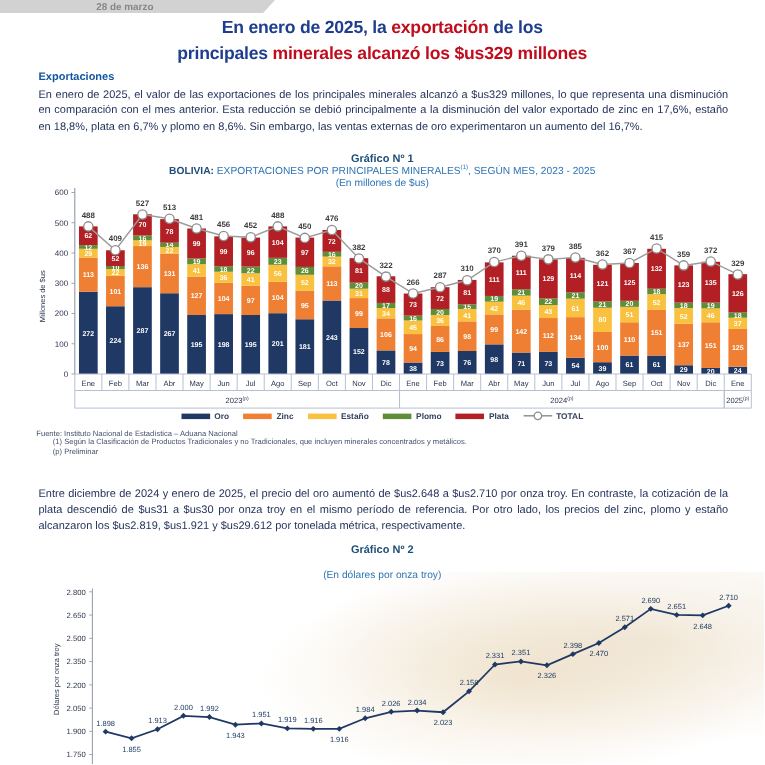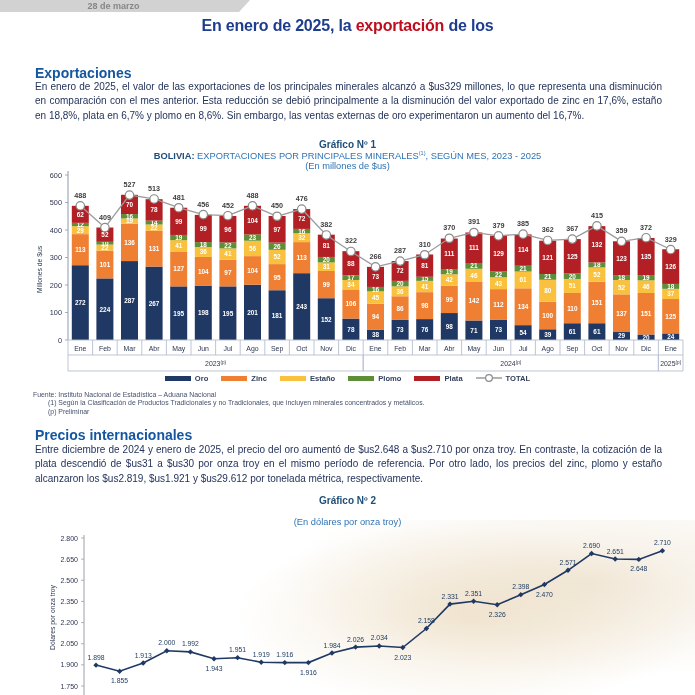--- a/index.html
+++ b/index.html
@@ -5,21 +5,21 @@
   html,body{margin:0;padding:0;background:#fff;}
   *{box-sizing:border-box;}
   .page{position:relative;width:695px;height:695px;background:#fff;overflow:hidden;
         font-family:"Liberation Sans",sans-serif;padding-left:47px;}
   .ribbon{position:absolute;top:0;left:0;width:250px;height:12px;background:#d2d2d2;
           clip-path:polygon(0 0,100% 0,calc(100% - 11px) 100%,0 100%);
           color:#878787;font-weight:700;font-size:9px;line-height:12px;text-align:center;padding-right:23px;}
   .main-title{position:absolute;top:14px;left:20px;right:20px;text-align:center;
               font-size:16px;font-weight:700;line-height:23.5px;letter-spacing:-0.2px;}
   .blue{color:#1e3d8f;} .red{color:#c00d1d;}
-  .sec-h{position:absolute;left:35px;font-size:14px;font-weight:700;color:#1457a0;}
+  .sec-h{position:absolute;left:35px;font-size:10px;font-weight:700;color:#1457a0;}
   .body-p{position:absolute;left:35px;width:627px;font-size:10px;line-height:14.4px;
           color:#24335c;text-align:justify;}
   .c-title{position:absolute;left:0;right:0;text-align:center;font-size:10px;font-weight:700;color:#1f4e79;}
   .c-sub{position:absolute;left:0;right:0;text-align:center;font-size:9.3px;color:#2e74b5;}
   .c-sub b{color:#1f4e79;}
   sup{font-size:60%;}
   .vlabel{position:absolute;font-size:6.8px;color:#2c3650;transform:rotate(-90deg);
           transform-origin:left top;white-space:nowrap;}
   svg{position:absolute;overflow:visible;}
   svg text{font-family:"Liberation Sans",sans-serif;}
@@ -35,20 +35,21 @@
 </style>
 </head>
 <body>
 
 <div class="page">
 
   <div class="ribbon">28 de marzo</div>
 
   <div class="main-title">
     <div><span class="blue">En enero de 2025, la </span><span class="red">exportación</span><span class="blue"> de los</span></div>
+    <div><span class="blue">principales </span><span class="red">minerales alcanzó los $us329 millones</span></div>
   </div>
 
   <div class="sec-h" style="top:65px">Exportaciones</div>
   <div class="body-p" style="top:80px">En enero de 2025, el valor de las exportaciones de los principales minerales alcanzó a $us329 millones, lo que representa una disminución en comparación con el mes anterior. Esta reducción se debió principalmente a la disminución del valor exportado de zinc en 17,6%, estaño en 18,8%, plata en 6,7% y plomo en 8,6%. Sin embargo, las ventas externas de oro experimentaron un aumento del 16,7%.</div>
 
   <div class="c-title" style="top:139px">Gráfico Nº 1</div>
   <div class="c-sub" style="top:150px"><b>BOLIVIA:</b><span> EXPORTACIONES POR PRINCIPALES MINERALES</span><sup>(1)</sup><span>, SEGÚN MES, 2023 - 2025</span></div>
   <div class="c-sub" style="top:160.5px">(En millones de $us)</div>
 
   <div class="vlabel" style="left:36px;top:293px">Millones de $us</div>
@@ -463,21 +464,20 @@
         <span>TOTAL</span>
       </div>
     </div>
 
   <div class="fuente" style="top:391px">
     <div>Fuente: Instituto Nacional de Estadística – Aduana Nacional</div>
     <div class="ind">(1) Según la Clasificación de Productos Tradicionales y no Tradicionales, que incluyen minerales concentrados y metálicos.</div>
     <div class="ind">(p) Preliminar</div>
   </div>
 
-  <div class="sec-h" style="top:427px">Precios internacionales</div>
   <div class="body-p" style="top:443px">Entre diciembre de 2024 y enero de 2025, el precio del oro aumentó de $us2.648 a $us2.710 por onza troy. En contraste, la cotización de la plata descendió de $us31 a $us30 por onza troy en el mismo período de referencia. Por otro lado, los precios del zinc, plomo y estaño alcanzaron los $us2.819, $us1.921 y $us29.612 por tonelada métrica, respectivamente.</div>
 
   <div class="c-title" style="top:495px">Gráfico Nº 2</div>
   <div class="c-sub" style="top:517px">(En dólares por onza troy)</div>
 
   <div class="watermark"></div>
   <div class="vlabel" style="left:49px;top:650px">Dólares por onza troy</div>
   <svg style="left:30px;top:531px" width="660" height="164">
       <line x1="51" y1="155" x2="54" y2="155" stroke="#9aa0aa" stroke-width="0.8"></line>
       <text x="48" y="157.5" text-anchor="end" font-size="7" fill="#2c3650">1.750</text>

